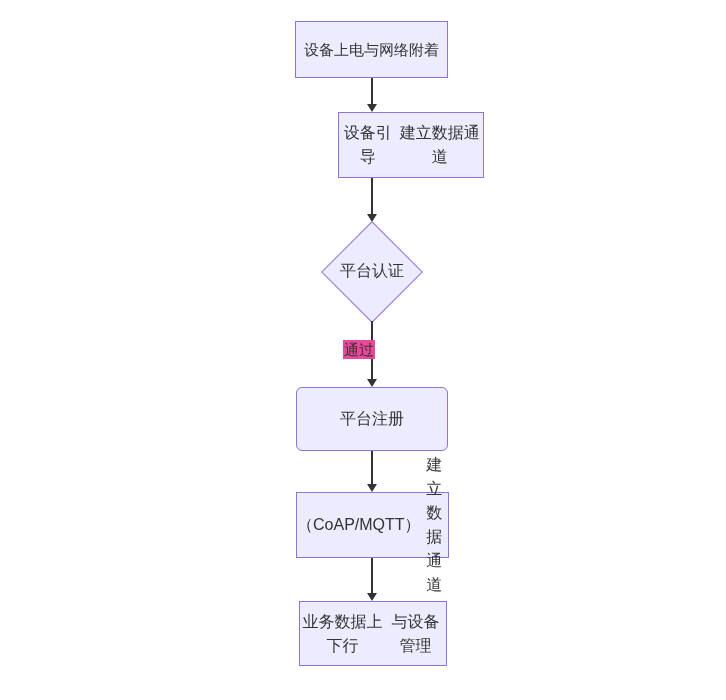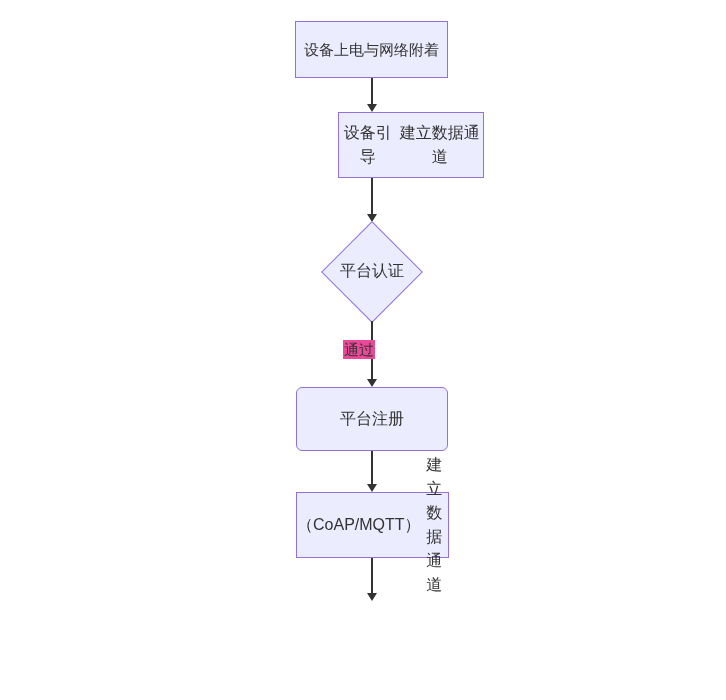--- a/index.html
+++ b/index.html
@@ -132,14 +132,18 @@
   <div class="arrowhead a4"></div>
 
   <div class="node n5">
     <span>（CoAP/MQTT）</span>
     <span>建立数据通道</span>
   </div>
 
   <div class="edge e5"></div>
   <div class="arrowhead a5"></div>
 
+  <div class="node n6">
+    <span>业务数据上下行</span>
+    <span>与设备管理</span>
+  </div>
 
 </div>
 
 </body></html>

